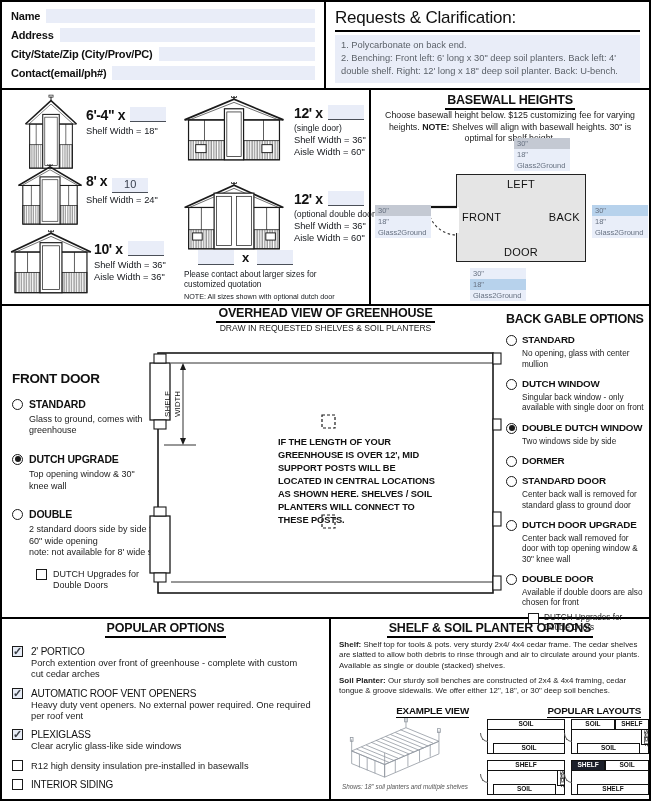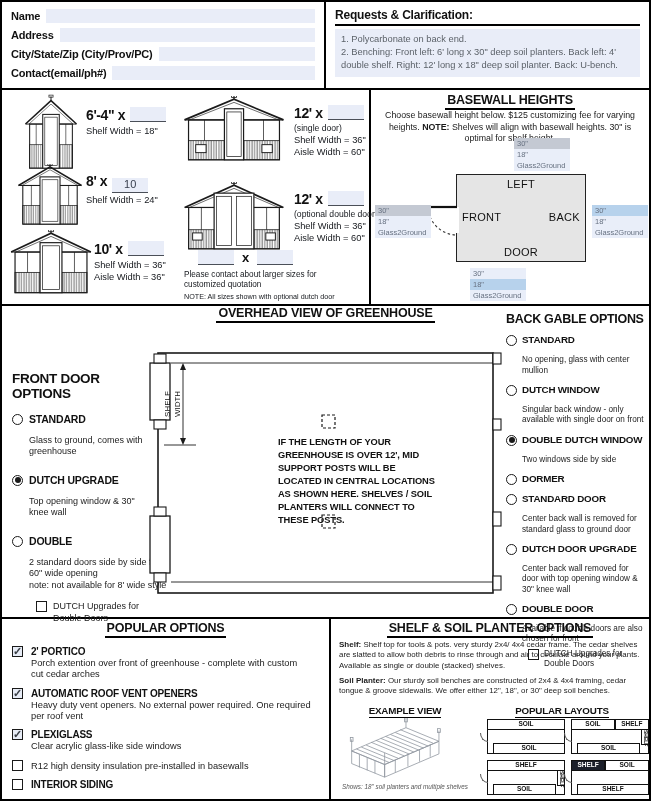--- a/index.html
+++ b/index.html
@@ -18,21 +18,21 @@
   .b-b{border-bottom:2px solid #000}
   .htitle{font-weight:bold;text-align:center;font-size:12.5px;letter-spacing:-0.2px}
   .htitle span{border-bottom:2px solid #000;padding:0 2px 1px 2px}
   
   .frm{padding:7px 9px 12px 9px}
   .frm-row{display:flex;align-items:center;margin-bottom:5px}
   .frm-label{font-weight:bold;font-size:11px;letter-spacing:-0.2px;white-space:nowrap}
   .frm-input{flex:1;height:14px;background:var(--field);margin-left:6px;font-size:10px;color:#333}
   
   .req{padding:6px 9px 0 9px}
-  .req-title{font-weight:bold;font-size:12px;letter-spacing:-0.2px}
+  .req-title{font-weight:normal;font-size:17px;letter-spacing:-0.2px}
   .req-rule{border-bottom:2px solid #000;margin:2px 0 3px 0}
   .req-body{background:var(--field);padding:4px 6px;font-size:9.3px;line-height:1.42;color:var(--graytxt)}
   
   .size-item{position:absolute;display:flex}
   .size-label{font-weight:bold;font-size:14px;letter-spacing:-0.4px;white-space:nowrap}
   .size-input{display:inline-block;width:36px;height:15px;background:var(--field);border-bottom:1.5px solid #4a4f58;vertical-align:-2px;margin-left:5px;text-align:center;font-size:11px;color:#39404e}
   .size-note{font-size:9.3px;margin-top:2px;white-space:nowrap;color:#15181d}
   .size-sub{font-size:8.6px;margin-top:1px;white-space:nowrap;color:#15181d}
   .gh-svg{position:absolute}
   
@@ -47,33 +47,33 @@
   .ov-sub{text-align:center;font-size:8.6px;margin-top:3px;color:#1a1a1a}
   .opt-group-title{font-weight:bold;font-size:13.5px;letter-spacing:-0.3px;line-height:1.1}
   .opt{display:flex;gap:6px;margin-top:11px}
   .opt-sm{display:flex;gap:5px;margin-top:8px}
   .radio{width:11px;height:11px;border:1.6px solid #1a1a1a;border-radius:50%;position:relative;flex:none;background:#fff;margin-top:1px}
   .radio.checked::after{content:'';position:absolute;inset:1.5px;background:#1a1a1a;border-radius:50%}
   .cb{width:11px;height:11px;border:1.6px solid #1a1a1a;position:relative;flex:none;background:#fff}
   .cb.checked{background:#e7ecf6}
   .cb.checked::after{content:'\2713';position:absolute;left:0px;top:-2px;font-size:11px;font-weight:bold;color:#3a3f46}
   .opt-label{font-weight:bold;font-size:10.5px;letter-spacing:-0.2px;line-height:1.15}
-  .opt-desc{font-size:9px;line-height:1.28;margin-top:10px;color:#1c1c1c}
+  .opt-desc{font-size:9px;line-height:1.28;margin-top:4px;color:#1c1c1c}
   .bg .opt-label{font-size:9.8px}
   .bg .opt-desc{font-size:8.2px;line-height:1.25}
   .ov-center-note{position:absolute;left:276px;top:130px;width:160px;font-weight:bold;font-size:9.3px;line-height:1.4;letter-spacing:-0.1px}
   
   .pop-list{padding:4px 12px 0 10px}
   .pop-item{display:flex;gap:8px;margin-top:7px}
-  .pop-label{font-weight:bold;font-size:10px;letter-spacing:-0.2px}
+  .pop-label{font-weight:normal;font-size:10px;letter-spacing:-0.2px}
   .pop-desc{font-size:9.3px;line-height:1.22;margin-top:1px;color:#1c1c1c}
   
   .ss-par{position:absolute;font-size:7.9px;line-height:1.3;color:#1c1c1c}
   .ss-par b{font-size:8px}
-  .sub-title{font-weight:bold;font-size:9.8px;text-align:center;letter-spacing:-0.2px}
+  .sub-title{font-weight:bold;font-size:9.8px;text-align:right;letter-spacing:-0.2px}
   .sub-title span{border-bottom:1.5px solid #000;padding-bottom:1px}
   .lay{position:relative;width:78px;height:35px;border:1.5px solid #111;background:#fff}
   .lay-top{position:absolute;left:-1px;top:-1px;right:-1px;height:11px;display:flex}
   .lay-box{border:1.5px solid #111;background:#fff;font-weight:bold;font-size:6.5px;text-align:center;line-height:8.5px;flex:1}
   .lay-box.hl{background:#1b1f2a;color:#fff}
   .lay-bottom{position:absolute;left:5px;bottom:-1px;right:-1px;height:11px;border:1.5px solid #111;background:#fff;font-weight:bold;font-size:6.5px;text-align:center;line-height:8.5px}
   .lay-right{position:absolute;right:-1px;top:9px;width:8px;height:16px;border:1.5px solid #111;background:#fff;font-weight:bold;font-size:5px;writing-mode:vertical-rl;text-align:center;line-height:5px}
   .lay-arc{position:absolute;left:-8px;top:13px;width:8px;height:9px;border-left:1px solid #555;border-bottom:1px solid #555;border-bottom-left-radius:100%}
   .ex-caption{position:absolute;font-style:italic;font-size:6.3px;color:#555;text-align:center}
 </style>
@@ -282,25 +282,25 @@
     </div>
     <div class="bw-list" style="left:99px;top:178px">
       <div class="bw-opt">30"</div>
       <div class="bw-opt sel-blue">18"</div>
       <div class="bw-opt">Glass2Ground</div>
     </div>
   </div>
 
   <div class="sec b-b" style="left:0;top:304px;width:647px;height:313px">
     <div class="htitle" style="margin-top:0"><span>OVERHEAD VIEW OF GREENHOUSE</span></div>
+    <div class="ov-sub">DRAW IN REQUESTED SHELVES &amp; SOIL PLANTERS</div>
 
     <div style="position:absolute;left:10px;top:66px;width:150px">
       <div class="opt-group-title">
         <div>FRONT DOOR</div>
-        <div>OPTIONS</div>
       </div>
       <div class="opt">
         <span class="radio"></span>
         <div>
           <div class="opt-label">STANDARD</div>
           <div class="opt-desc" style="width:118px">Glass to ground, comes with greenhouse</div>
         </div>
       </div>
       <div class="opt" style="margin-top:16px">
         <span class="radio checked"></span>

